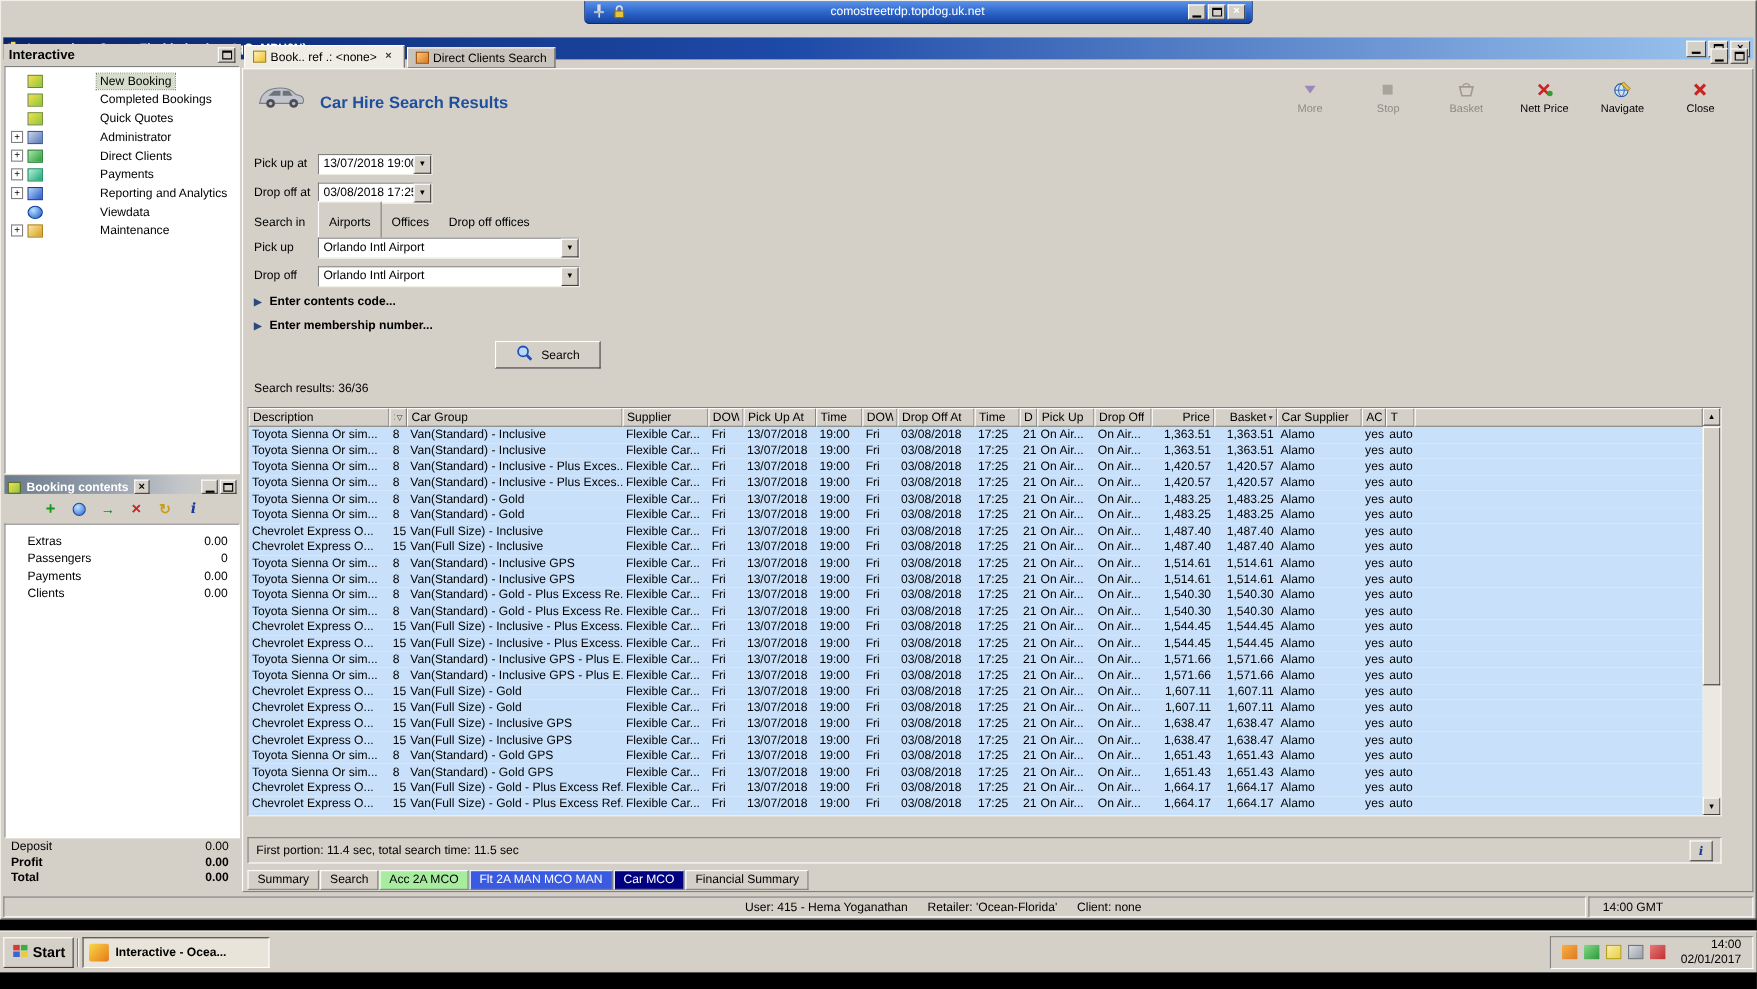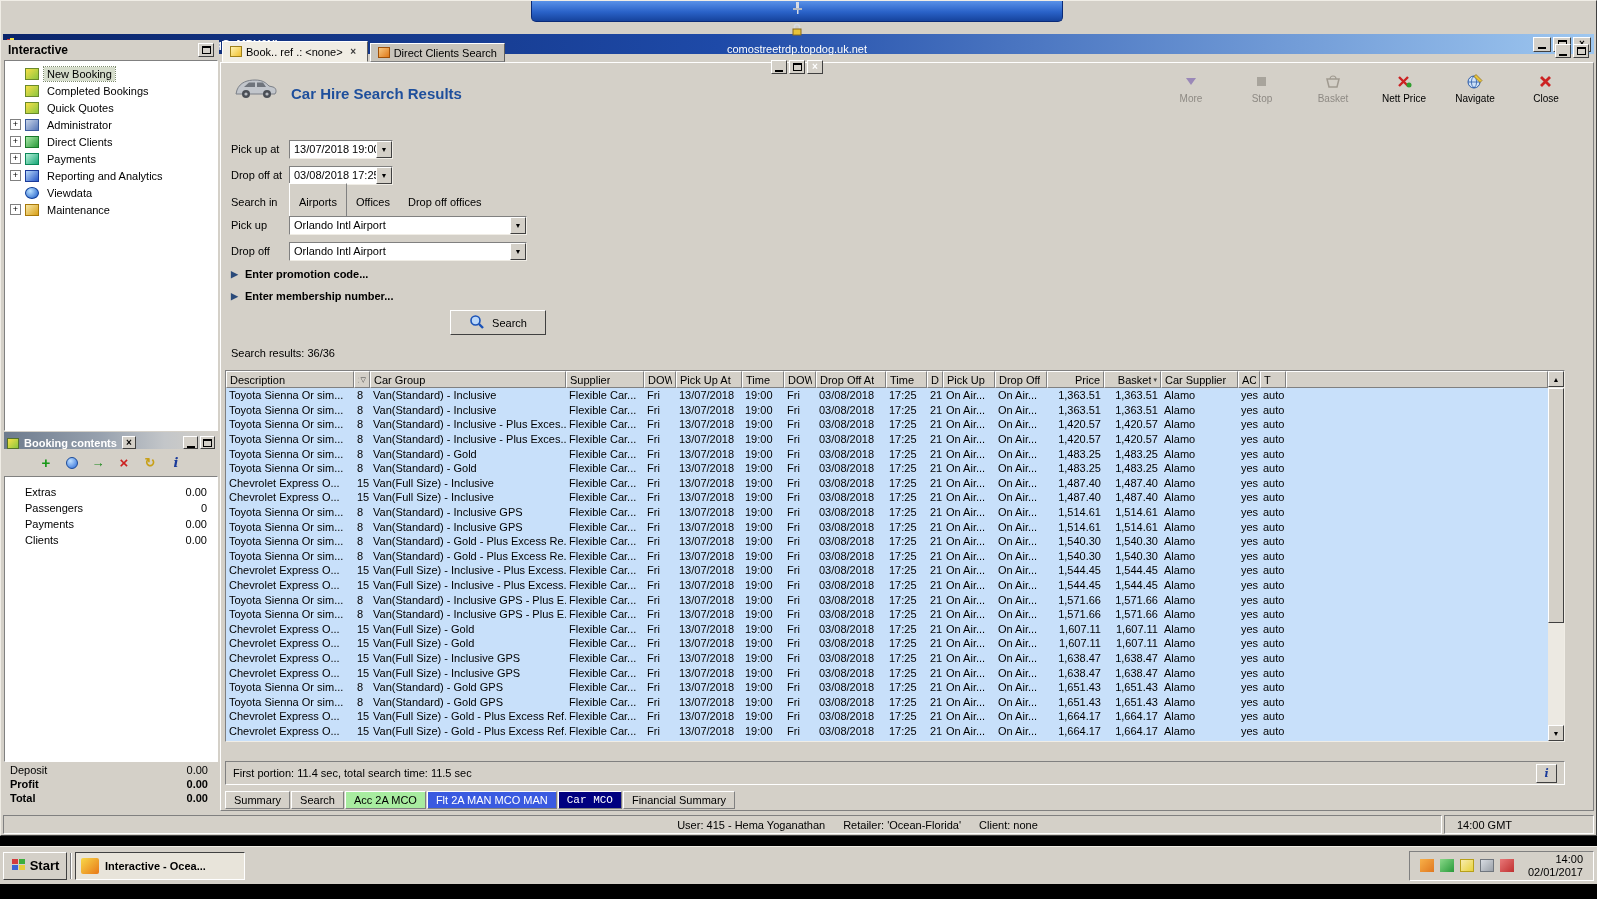--- a/index.html
+++ b/index.html
@@ -16,24 +16,24 @@
   .app-icon { width:15px; height:14px; display:inline-block; }
   .title-text { color:#fff; font-weight:bold; margin-left:4px; white-space:nowrap; }
   .win-btns { margin-left:auto; display:flex; gap:2px; }
   .wbtn { width:18px; height:15px; background:#d4d0c8; border:1px solid;
     border-color:#fff #404040 #404040 #fff; display:flex; align-items:center; justify-content:center;
     font-size:10px; font-weight:bold; line-height:1; }
   .gl-min { width:8px; height:2px; background:#000; margin-top:8px; }
   .gl-max { width:9px; height:8px; border:1px solid #000; border-top-width:2px; }
 
   
-  .rdp-bar { position:absolute; left:530px; top:0; width:532px; height:21px; z-index:9;
+  .rdp-bar { position:absolute; left:530px; top:0; width:608px; height:21px; z-index:9;
     background:linear-gradient(180deg,#5a92e8 0%,#2a62c8 55%,#16439c 100%);
     border:1px solid #0a2a78; border-top:none; border-radius:0 0 5px 5px;
-    display:flex; align-items:center; padding:0 6px; gap:5px; color:#fff;flex-direction:column; }
+    display:flex; align-items:center; padding:0 6px; gap:5px; color:#fff; }
   .rdp-title { flex:1; text-align:center; white-space:nowrap; }
   .rdp-btns { display:flex; gap:2px; }
   .rdp-btns .wbtn { width:16px; height:14px; }
 
   
   .menubar { position:absolute; left:2px; top:22px; right:2px; height:17px; background:#d4d0c8;
     display:flex; align-items:center; }
   .menu-item { padding:1px 8px; }
 
   
@@ -42,21 +42,21 @@
   .sb-btn { margin-left:auto; width:16px; height:14px; background:#d4d0c8; border:1px solid;
     border-color:#fff #404040 #404040 #fff; display:flex; align-items:center; justify-content:center; }
   .tree-box { position:absolute; left:1px; right:1px; top:20px; height:371px; background:#fff;
     border:1px solid; border-color:#808080 #fff #fff #808080; padding-top:4px; overflow:hidden; }
   .tree-item { height:17px; display:flex; align-items:center; padding-left:5px; white-space:nowrap; }
   .tree-item.selected .tree-label { background:#d6ddcc; outline:1px dotted #7c8a6c; }
   .expander { width:11px; height:11px; flex:0 0 11px; border:1px solid #808080; background:#fff;
     font-size:9px; line-height:9px; text-align:center; margin-right:4px; color:#000; }
   .expander.invis { visibility:hidden; }
   .tree-icon { width:14px; height:12px; flex:0 0 14px; margin-right:5px; }
-  .tree-label { padding:1px 3px; }
+  .tree-label { padding:1px 3px;margin-left:44px; }
   .new-booking-icon,.completed-bookings-icon,.quick-quotes-icon
     { background:linear-gradient(135deg,#f8e048,#8cc63f); border:1px solid #6a8a2a; }
   .administrator-icon { background:linear-gradient(135deg,#c8d4e8,#5878b8); border:1px solid #3a5a9a; }
   .direct-clients-icon { background:linear-gradient(135deg,#a8e8a8,#2a9a3a); border:1px solid #1a7a2a; }
   .payments-icon { background:linear-gradient(135deg,#b8f0d8,#18a878); border:1px solid #0a8858; }
   .reporting-icon { background:linear-gradient(135deg,#b8d8f8,#2858c8); border:1px solid #1a3a9a; }
   .viewdata-icon { background:radial-gradient(circle at 35% 30%,#b8e0ff,#1a5ac8); border-radius:50%; border:1px solid #0a3a98; }
   .maintenance-icon { background:linear-gradient(135deg,#f8e8a8,#d8a018); border:1px solid #a87808; }
 
   
@@ -168,21 +168,21 @@
     border-color:#808080 #fff #fff #808080; display:flex; align-items:center; padding:0 7px; }
   .info-btn { margin-left:auto; width:21px; height:19px; background:#d4d0c8; border:1px solid;
     border-color:#fff #404040 #404040 #fff; text-align:center; line-height:17px;
     font-family:"DejaVu Serif",serif; font-style:italic; font-weight:bold; color:#1a3a9a; }
 
   .bottom-tabs { position:absolute; left:4px; top:728px; display:flex; }
   .btab { padding:2px 8px; margin-right:1px; background:#d4d0c8; border:1px solid #808080;
     border-top-color:#fff; border-left-color:#fff; white-space:nowrap; }
   .btab.green { background:#a8eca0; }
   .btab.blue { background:#3a5ae0; color:#fff; }
-  .btab.navy { background:#000080; color:#fff;font-family:Liberation Mono, monospace; }
+  .btab.navy { background:#000080; color:#fff; }
 
   
   .statusbar { position:absolute; left:2px; right:2px; top:812px; height:21px; display:flex; gap:2px;
     padding-top:2px; background:#d4d0c8; }
   .sb-panel { border:1px solid; border-color:#808080 #fff #fff #808080; display:flex; align-items:center; }
   .sb-main { flex:1; justify-content:center; gap:18px; padding-left:270px; white-space:nowrap; }
   .sb-time { width:150px; padding-left:12px; }
 
   
   .taskbar { position:absolute; left:0; top:846px; width:1597px; height:38px; background:#d4d0c8;
@@ -494,21 +494,21 @@
         <div class="form-row r5">
           <span class="flabel">Drop off</span>
           <span class="combo">
             <span class="fval">Orlando Intl Airport</span>
             <span class="combo-btn">▼</span>
           </span>
         </div>
 
         <div class="expand-row e1">
           <span class="arrow-glyph">▶</span>
-          <span>Enter promotion code...</span>
+          <span>Enter contents code...</span>
         </div>
         <div class="expand-row e2">
           <span class="arrow-glyph">▶</span>
           <span>Enter membership number...</span>
         </div>
 
         <div class="search-btn">
           <span>
             <svg width="16" height="16">
                 <circle cx="6.5" cy="6.5" r="4.5" fill="#bcd8f8" stroke="#1a52b8" stroke-width="1.6"></circle>

